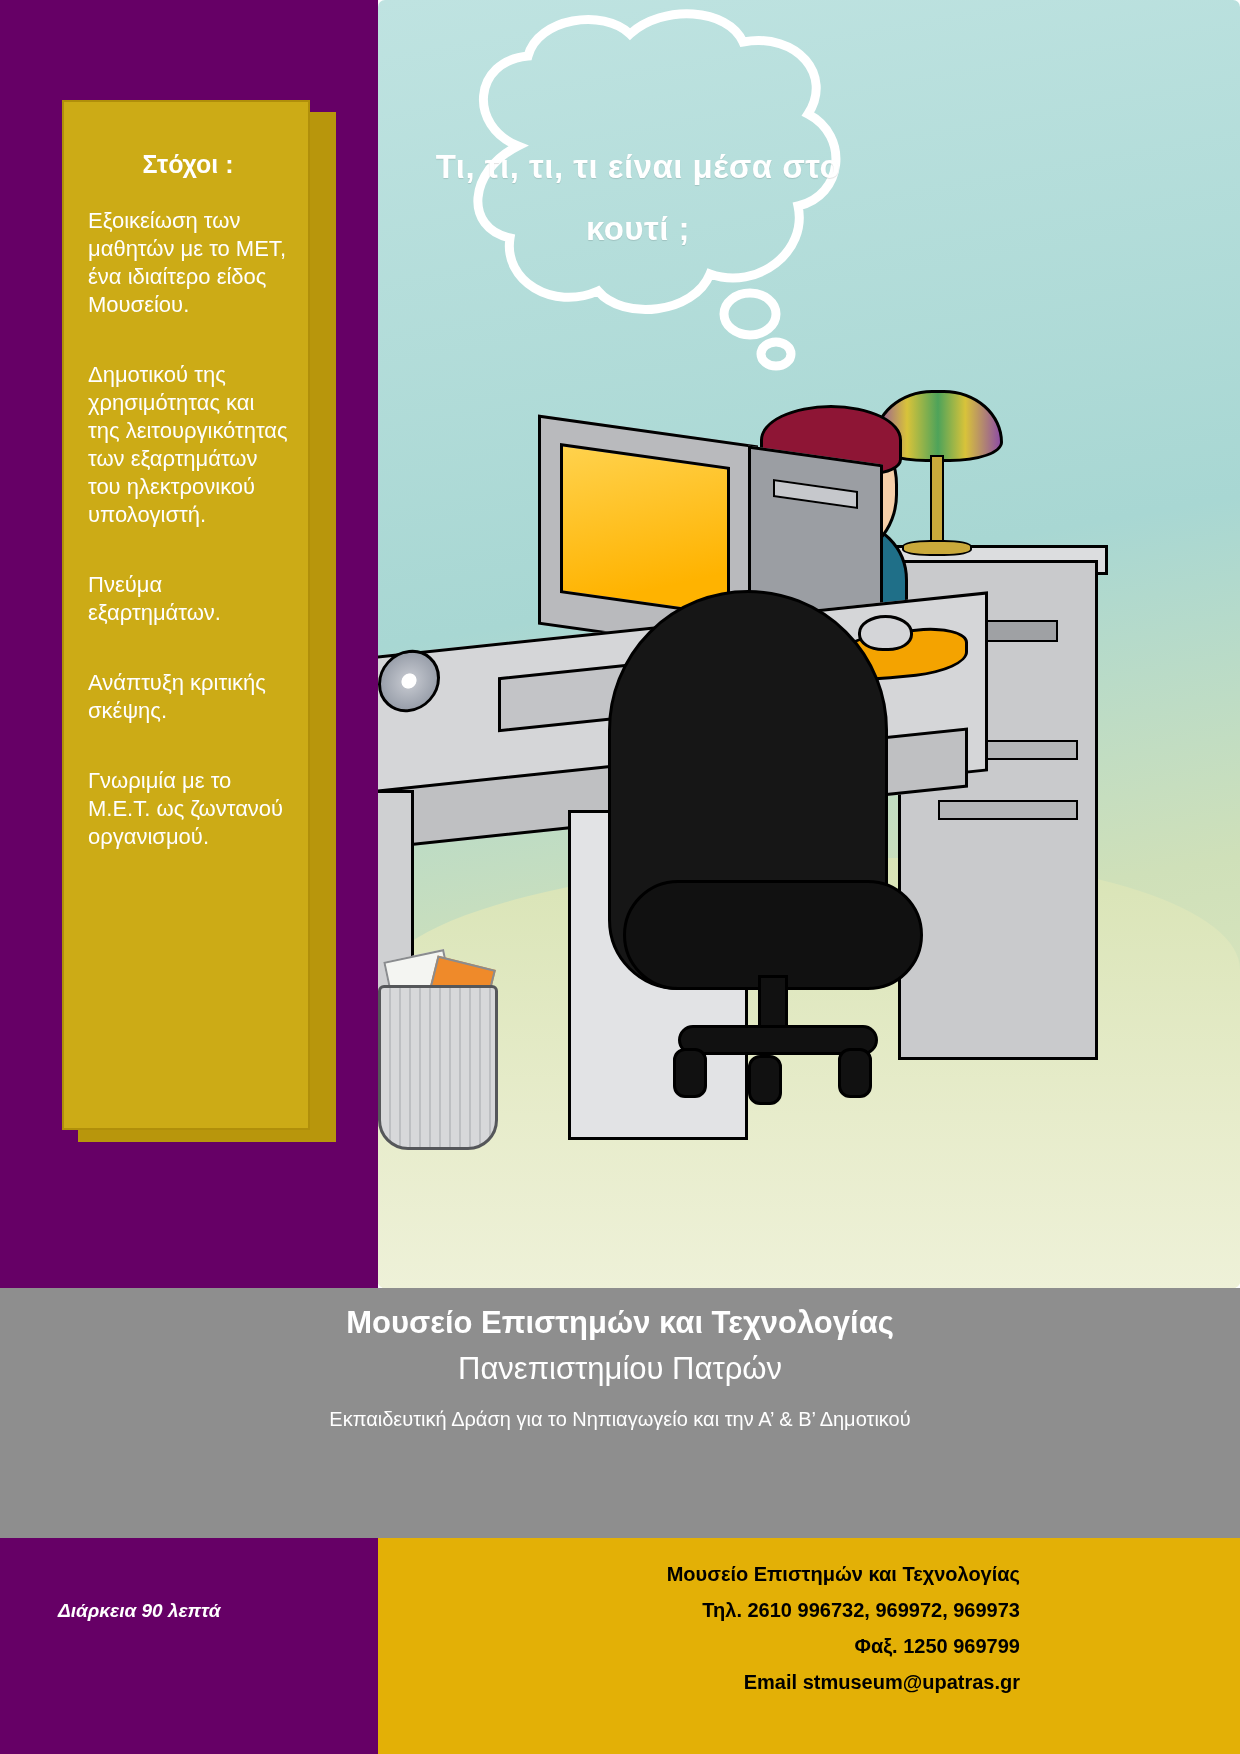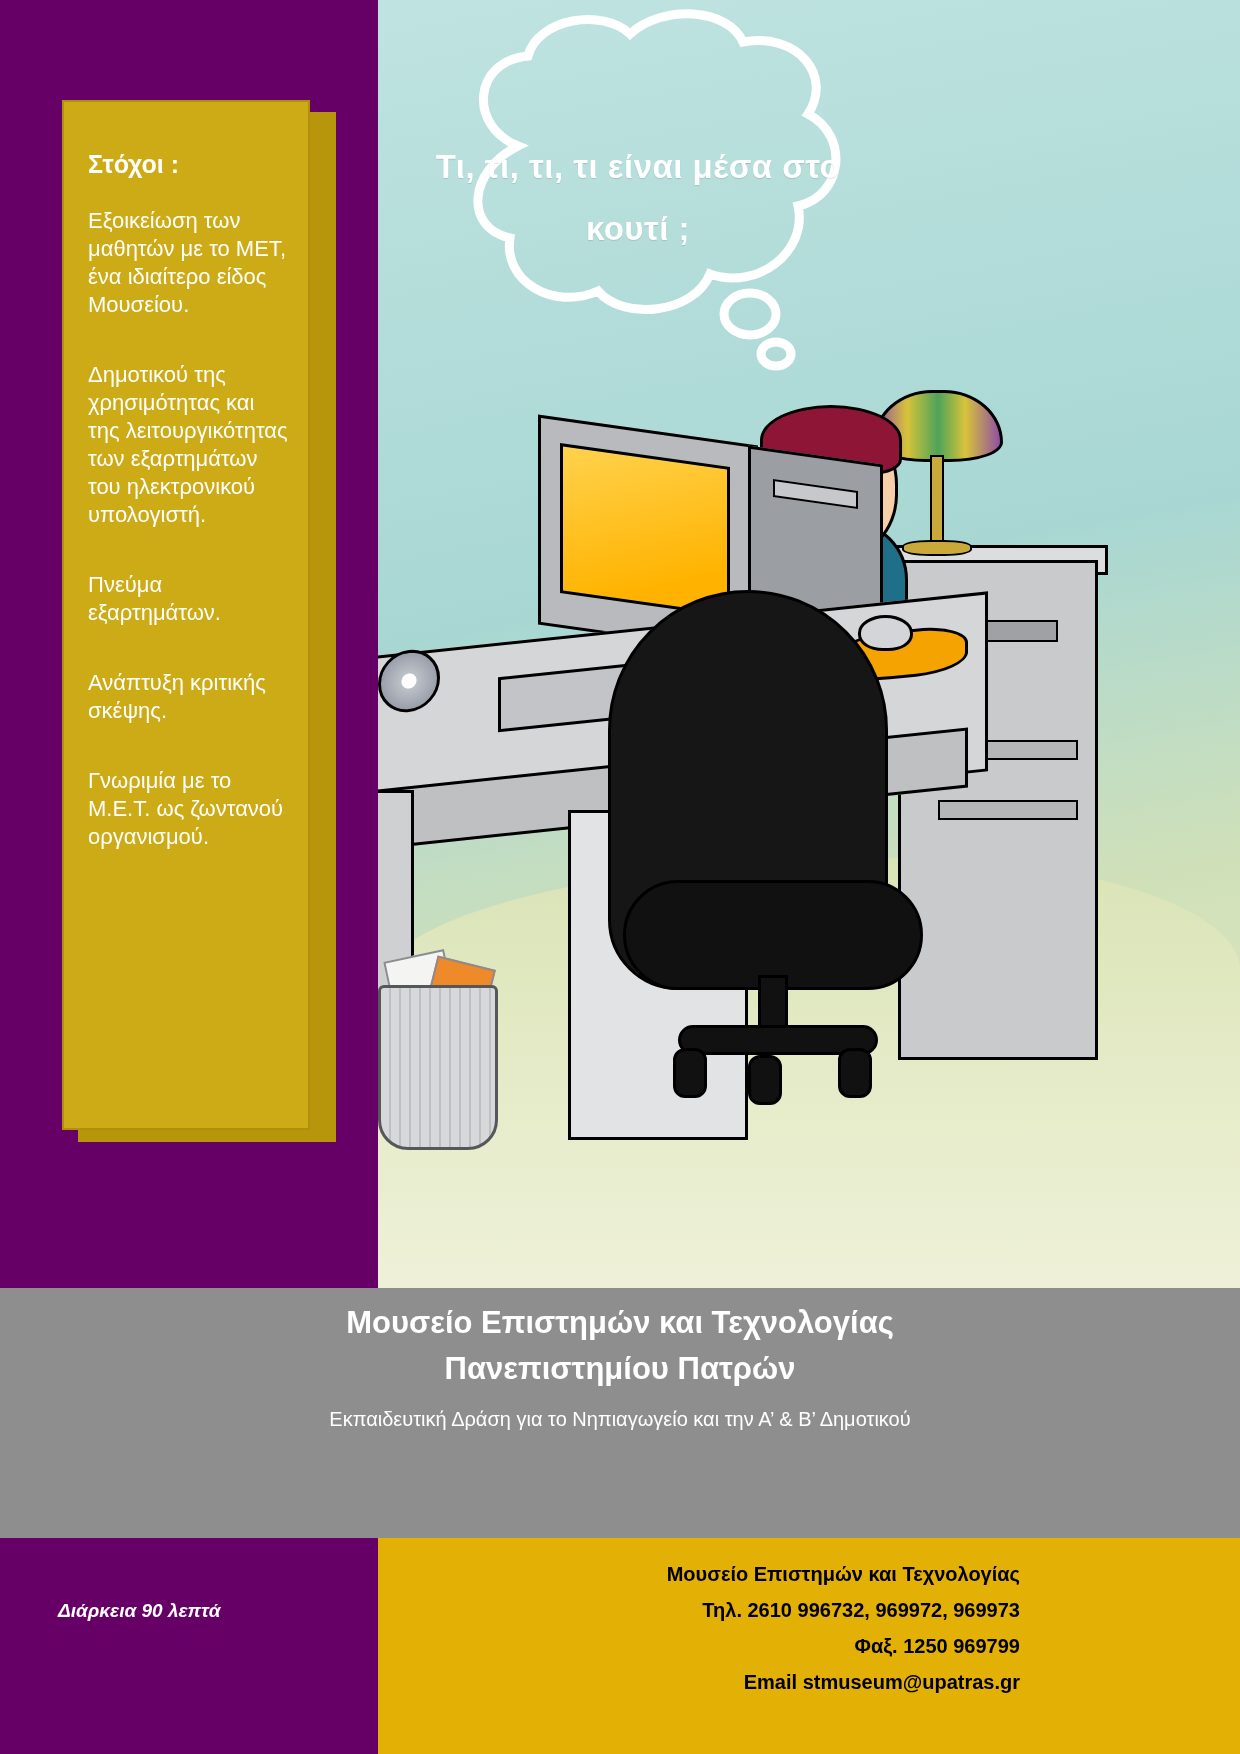--- a/index.html
+++ b/index.html
@@ -27,20 +27,21 @@
     left: 0; top: 0;
     width: 378px; height: 1288px;
     background: #660066;
   }
   .scene {
     position: absolute;
     left: 378px; top: 0;
     width: 862px; height: 1288px;
     background: linear-gradient(170deg, #bfe3e1 0%, #a8d7d3 45%, #cfe0b9 70%, #e8ecc6 100%);
     overflow: hidden;
+    border-radius: 7px;
   }
   .scene-floor {
     position: absolute;
     left: 0; bottom: 0; width: 862px; height: 430px;
     background: linear-gradient(180deg, #d9e4b6 0%, #e7eccb 60%, #eef1d8 100%);
     border-radius: 60% 40% 0 0 / 30% 26% 0 0;
   }
 
   
   .bubble-wrap {
@@ -74,20 +75,21 @@
     width: 248px; height: 1030px;
     background: #ccab16;
     border: 2px solid #b08f0a;
     padding: 48px 20px 10px 24px;
     color: #ffffff;
   }
   .goals-title {
     font-size: 25px;
     font-weight: bold;
     margin-bottom: 28px;
+    text-align: center;
   }
   .goal-item {
     font-size: 22px;
     line-height: 28px;
     margin-bottom: 42px;
   }
 
   
   .desk-group { position: absolute; left: 0; top: 0; width: 862px; height: 1288px; }
 
@@ -309,21 +311,21 @@
     width: 1240px; height: 250px;
     background: #8e8e8e;
     text-align: center;
     color: #ffffff;
     padding-top: 12px;
   }
   .banner-line1 {
     font-size: 31px; font-weight: bold; line-height: 45px;
   }
   .banner-line2 {
-    font-size: 31px; font-weight: bold; line-height: 48px;
+    font-size: 31px; font-weight: normal; line-height: 48px;
   }
   .banner-sub {
     font-size: 20px; line-height: 52px;
   }
   .banner-quote {
     font-size: 33px; font-weight: bold; font-style: italic; line-height: 54px;
   }
 
   
   .bottom {

